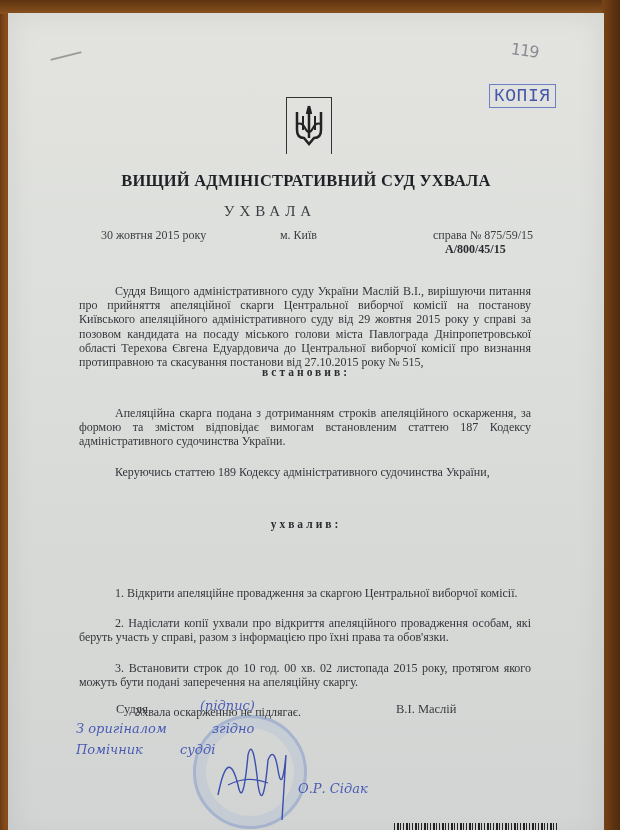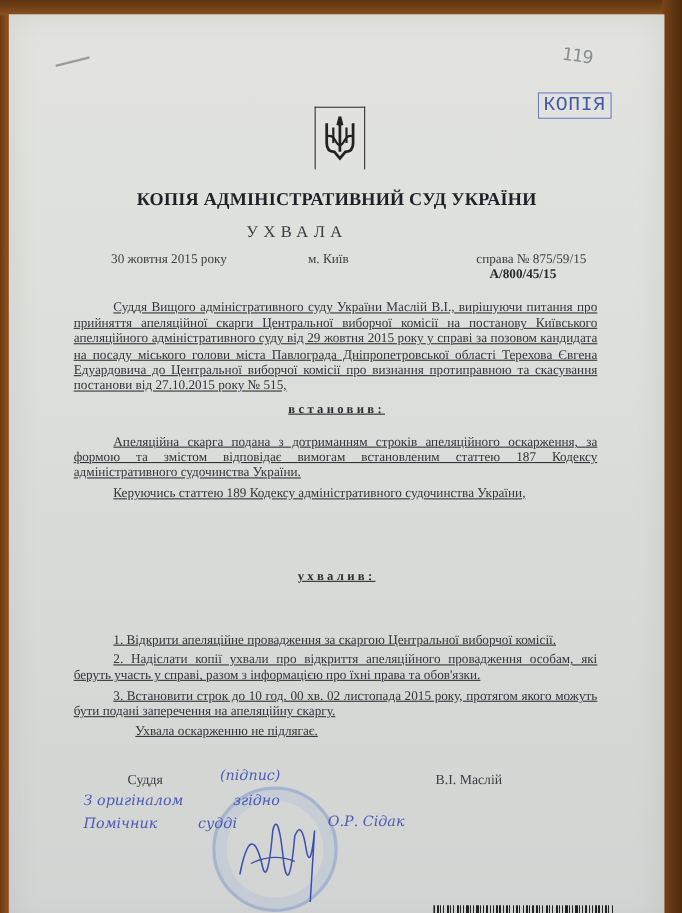--- a/index.html
+++ b/index.html
@@ -28,22 +28,22 @@
   .coat { left:278px; top:84px; width:44px; height:56px; border:1.5px solid #333; border-bottom:none; background:transparent; }
   .coat svg { position:absolute; left:5px; top:6px; }
   .court { left:0; width:596px; top:158px; text-align:center; font-weight:bold; font-size:16.5px; letter-spacing:0.2px; color:#1f2126; }
   .doctype { left:0; width:524px; top:190px; text-align:center; font-size:15px; letter-spacing:5px; color:#3a3c42; }
   .dateline { top:215px; font-size:12px; color:#3b3d43; }
   .date { left:93px; }
   .city { left:272px; }
   .case { left:425px; }
   .case2 { left:437px; top:229px; font-size:12px; font-weight:bold; color:#2a2c31; }
   .body-text { left:55px; width:484px; font-size:12px; line-height:14.2px; color:#33353b; text-align:justify; }
-  .p { text-indent:36px; margin:4px;text-decoration:underline; }
-  .heading { left:0; width:596px; text-align:center; font-weight:bold; font-size:11.5px; letter-spacing:3px; color:#2a2c31;text-decoration:underline; }
+  .p { text-indent:36px; margin:16px; }
+  .heading { left:0; width:596px; text-align:center; font-weight:bold; font-size:11.5px; letter-spacing:3px; color:#2a2c31; }
   .judge-label { left:108px; top:689px; font-size:12.5px; color:#3a3c42; }
   .judge-name { left:388px; top:689px; font-size:12.5px; color:#3a3c42; }
   .hand { font-family:"DejaVu Serif", serif; font-style:italic; color:#4a5bb5; font-size:13px;text-align:right; }
   .stamp { left:185px; top:702px; width:108px; height:108px; border-radius:50%;
     border:3px solid rgba(110,140,200,0.45); box-shadow: inset 0 0 0 10px rgba(140,165,215,0.18); }
   .barcode { left:386px; top:810px; width:165px; height:14px;
     background: repeating-linear-gradient(90deg, #222 0 1px, transparent 1px 3px, #222 3px 5px, transparent 5px 6px, #222 6px 7px, transparent 7px 9px); }
 </style>
 </head>
 <body>
@@ -59,21 +59,21 @@
 
   <div class="abs coat">
     <svg width="34" height="44" viewBox="0 0 34 44">
       <path d="M17 2 L17 34 M17 2 L15 10 M17 2 L19 10" stroke="#222" stroke-width="2.5" fill="none"></path>
       <path d="M5 8 L5 26 Q5 34 12 34 L17 40 L22 34 Q29 34 29 26 L29 8" stroke="#222" stroke-width="2.5" fill="none"></path>
       <path d="M5 20 Q10 18 13 24 Q15 28 17 28 Q19 28 21 24 Q24 18 29 20" stroke="#222" stroke-width="2" fill="none"></path>
       <path d="M11 12 L11 26 M23 12 L23 26" stroke="#222" stroke-width="2" fill="none"></path>
     </svg>
   </div>
 
-  <div class="abs court">КОПІЯ АДМІНІСТРАТИВНИЙ СУД УКРАЇНИ</div>
+  <div class="abs court">ВИЩИЙ АДМІНІСТРАТИВНИЙ СУД УХВАЛА</div>
   <div class="abs doctype">УХВАЛА</div>
 
   <div class="abs dateline date">30 жовтня 2015 року</div>
   <div class="abs dateline city">м. Київ</div>
   <div class="abs dateline case">справа № 875/59/15</div>
   <div class="abs case2">А/800/45/15</div>
 
   <div class="abs body-text" style="top:255px;">
     <p class="p">Суддя Вищого адміністративного суду України Маслій В.І., вирішуючи питання про прийняття апеляційної скарги Центральної виборчої комісії на постанову Київського апеляційного адміністративного суду від 29 жовтня 2015 року у справі за позовом кандидата на посаду міського голови міста Павлограда Дніпропетровської області Терехова Євгена Едуардовича до Центральної виборчої комісії про визнання протиправною та скасування постанови від 27.10.2015 року № 515,</p>
   </div>
@@ -97,21 +97,21 @@
   <div class="abs stamp"></div>
 
   <div class="abs judge-label">Суддя</div>
   <div class="abs hand" style="left:192px; top:685px;">(підпис)</div>
   <div class="abs judge-name">В.І. Маслій</div>
 
   <div class="abs hand" style="left:68px; top:708px;">З оригіналом</div>
   <div class="abs hand" style="left:204px; top:708px;">згідно</div>
   <div class="abs hand" style="left:68px; top:729px;">Помічник</div>
   <div class="abs hand" style="left:172px; top:729px;">судді</div>
-  <div class="abs hand" style="left:290px; top:727px;">О.Р. Сідак</div>
+  <div class="abs hand" style="left:290px; top:768px;">О.Р. Сідак</div>
 
   <svg class="abs" style="left:200px; top:712px;" width="90" height="100" viewBox="0 0 90 100">
     <path d="M10 70 Q20 20 30 60 Q35 85 40 30 Q45 10 50 60 Q55 90 60 35 Q66 20 70 45 Q74 70 78 30 L74 95" stroke="#3d4fae" stroke-width="1.4" fill="none"></path>
     <path d="M20 60 Q40 50 60 58" stroke="#3d4fae" stroke-width="1.2" fill="none"></path>
   </svg>
 
   <div class="abs barcode"></div>
 </div>
 
 </body></html>

